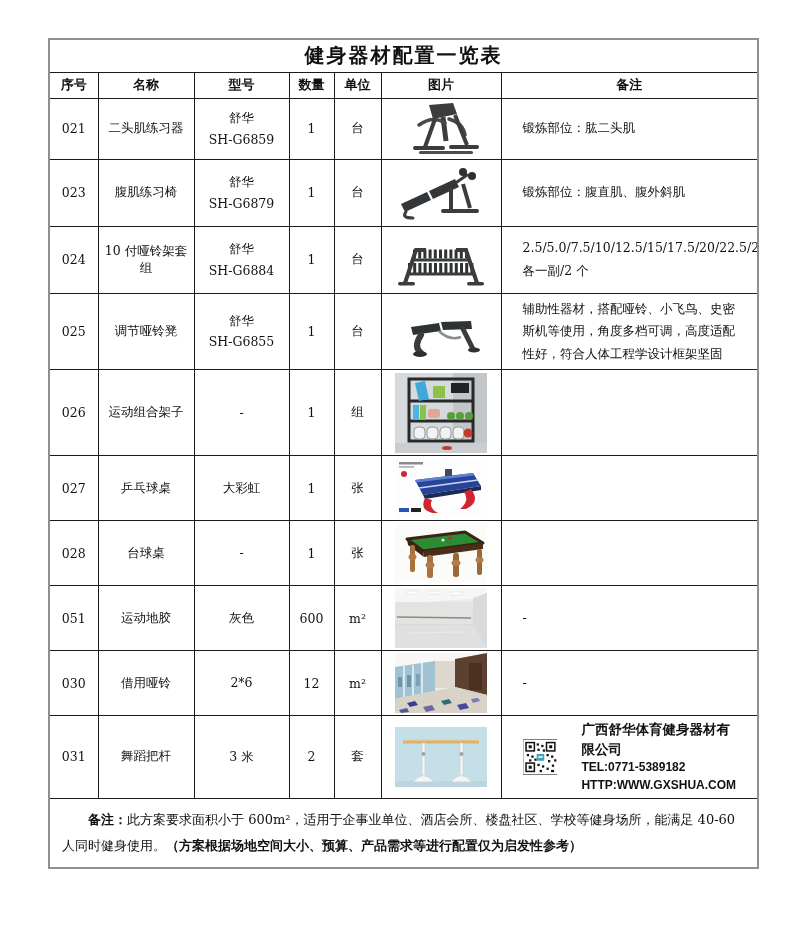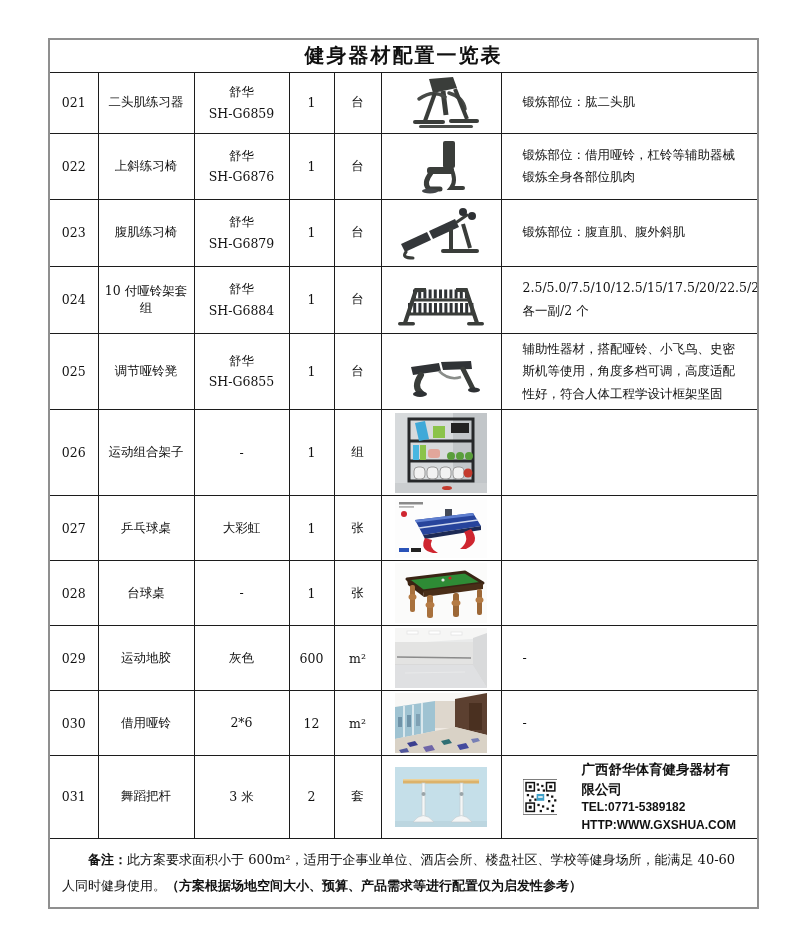--- a/index.html
+++ b/index.html
@@ -38,20 +38,29 @@
         <col style="width:47px">
         <col style="width:120px">
         <col style="width:257px">
 </colgroup>
 
 <tbody>
         <tr class="title-row" style="height:33px">
   <td colspan="7">健身器材配置一览表</td>
 </tr>
 
+<tr class="head-row" style="height:26px">
+  <td>序号</td>
+  <td>名称</td>
+  <td>型号</td>
+  <td>数量</td>
+  <td>单位</td>
+  <td>图片</td>
+  <td>备注</td>
+</tr>
 
 <tr style="height:60px">
   <td>021</td>
   <td>二头肌练习器</td>
   <td>
     <div class="model-line">舒华</div>
     <div class="model-line">SH-G6859</div>
   </td>
   <td>1</td>
   <td>台</td>
@@ -64,40 +73,20 @@
       <path d="M42,18 L32,46" stroke="#3a3d3a" stroke-width="4" fill="none"></path>
       <path d="M62,14 L74,44" stroke="#3a3d3a" stroke-width="4" fill="none"></path>
       <rect x="20" y="45" width="32" height="4" rx="2" fill="#3a3d3a"></rect>
       <rect x="56" y="44" width="30" height="4" rx="2" fill="#3a3d3a"></rect>
       <rect x="26" y="50" width="54" height="3" rx="1.5" fill="#4a4d4a"></rect>
     </svg>
   </td>
   <td class="remark">锻炼部位：肱二头肌</td>
 </tr>
 
-<tr style="height:66px">
-  <td>022</td>
-  <td>上斜练习椅</td>
-  <td>
-    <div class="model-line">舒华</div>
-    <div class="model-line">SH-G6876</div>
-  </td>
-  <td>1</td>
-  <td>台</td>
-  <td>
-    <svg width="96" height="58" viewBox="0 0 96 58">
-      <rect x="50" y="4" width="12" height="27" rx="2" fill="#3a3d3a"></rect>
-      <rect x="34" y="30" width="27" height="7" rx="3" fill="#3a3d3a"></rect>
-      <path d="M38,36 Q30,46 36,52 L47,52" stroke="#3a3d3a" stroke-width="5" fill="none" stroke-linecap="round"></path>
-      <path d="M58,31 Q64,44 58,51 L70,51" stroke="#3a3d3a" stroke-width="4" fill="none" stroke-linecap="round"></path>
-      <ellipse cx="37" cy="54" rx="8" ry="2.5" fill="#44474a"></ellipse>
-    </svg>
-  </td>
-  <td class="remark">锻炼部位：借用哑铃，杠铃等辅助器械锻炼全身各部位肌肉</td>
-</tr>
 
 <tr style="height:67px">
   <td>023</td>
   <td>腹肌练习椅</td>
   <td>
     <div class="model-line">舒华</div>
     <div class="model-line">SH-G6879</div>
   </td>
   <td>1</td>
   <td>台</td>
@@ -251,21 +240,21 @@
       <ellipse cx="17.5" cy="34" rx="4" ry="3" fill="#b57b44"></ellipse>
       <ellipse cx="35" cy="42" rx="4.5" ry="3" fill="#b57b44"></ellipse>
       <ellipse cx="61" cy="40" rx="4.5" ry="3" fill="#b57b44"></ellipse>
       <ellipse cx="84.5" cy="37" rx="4" ry="3" fill="#b57b44"></ellipse>
     </svg>
   </td>
   <td class="remark"></td>
 </tr>
 
 <tr style="height:61px">
-  <td>029</td>
+  <td>051</td>
   <td>运动地胶</td>
   <td>
     <div class="model-line">灰色</div>
   </td>
   <td>600</td>
   <td>m²</td>
   <td>
     <svg width="92" height="60" viewBox="0 0 92 60">
       <rect width="92" height="60" fill="#e9eaea"></rect>
       <polygon points="0,0 92,0 92,10 0,16" fill="#f6f6f5"></polygon>

